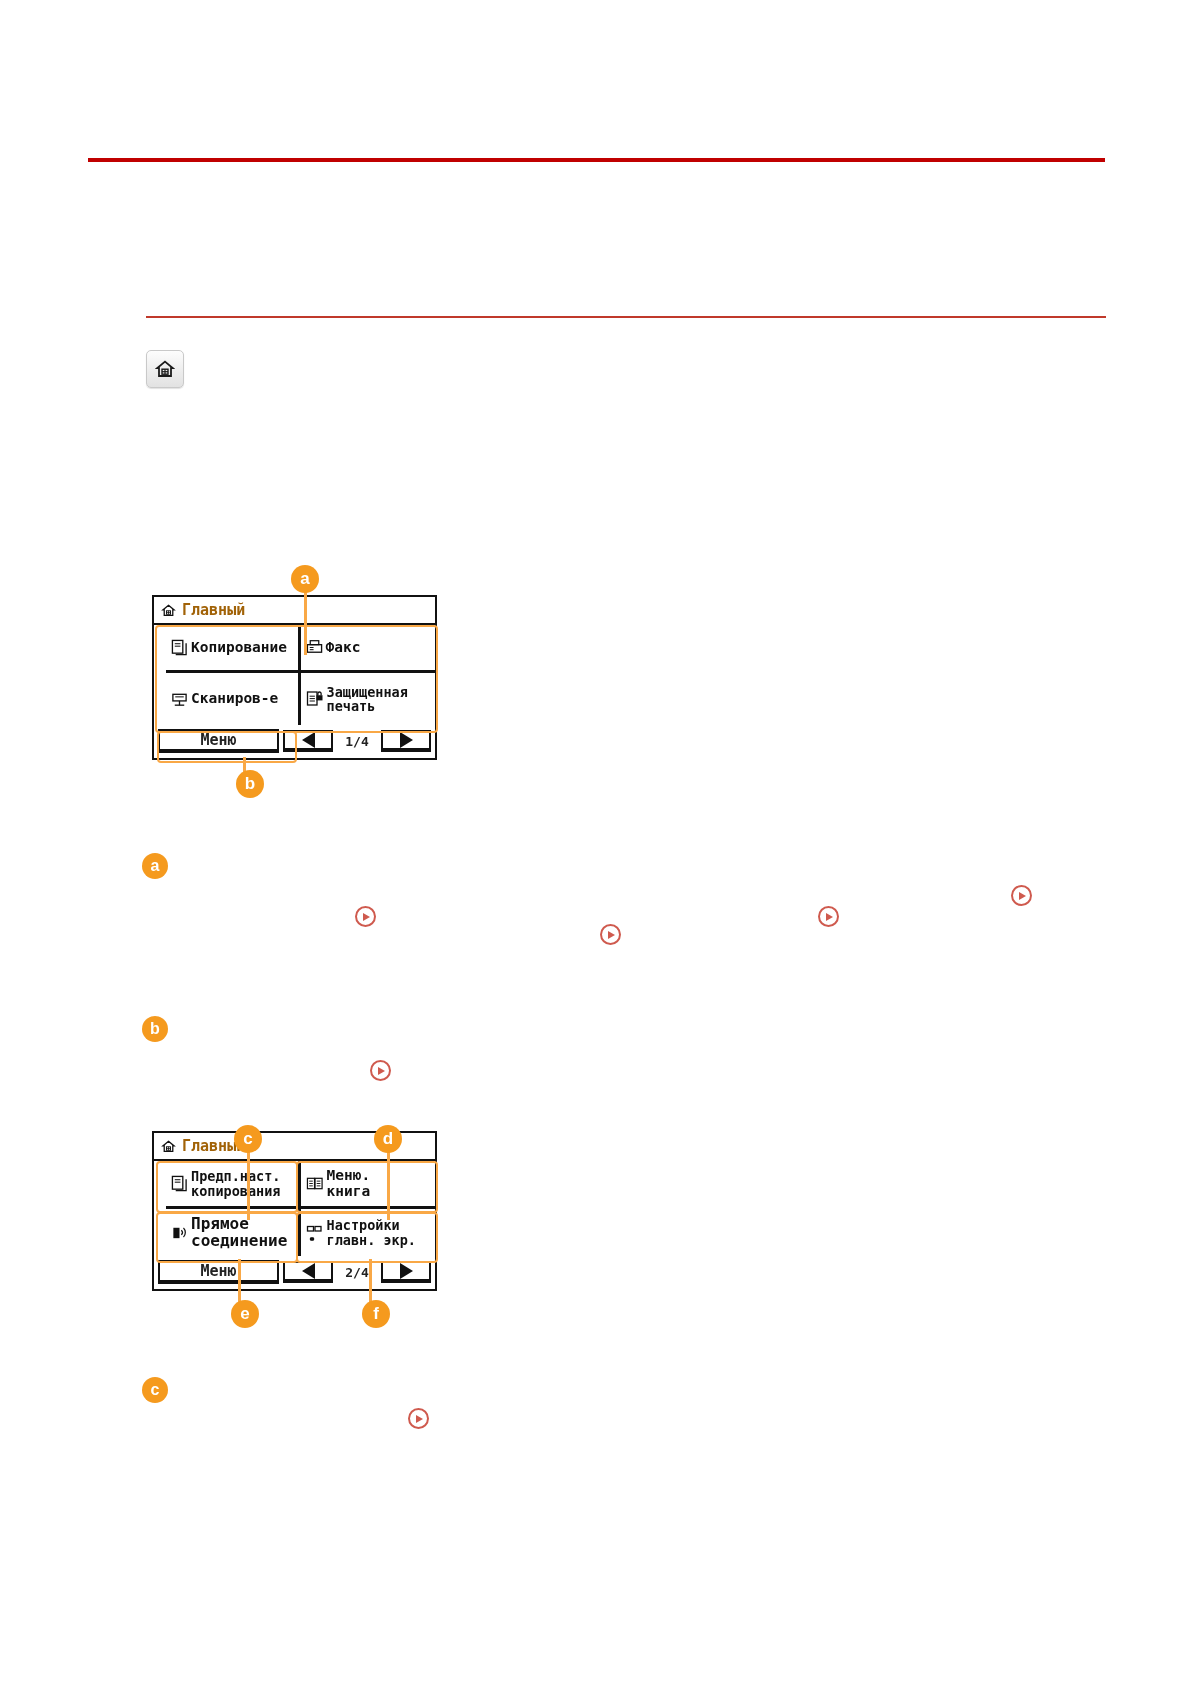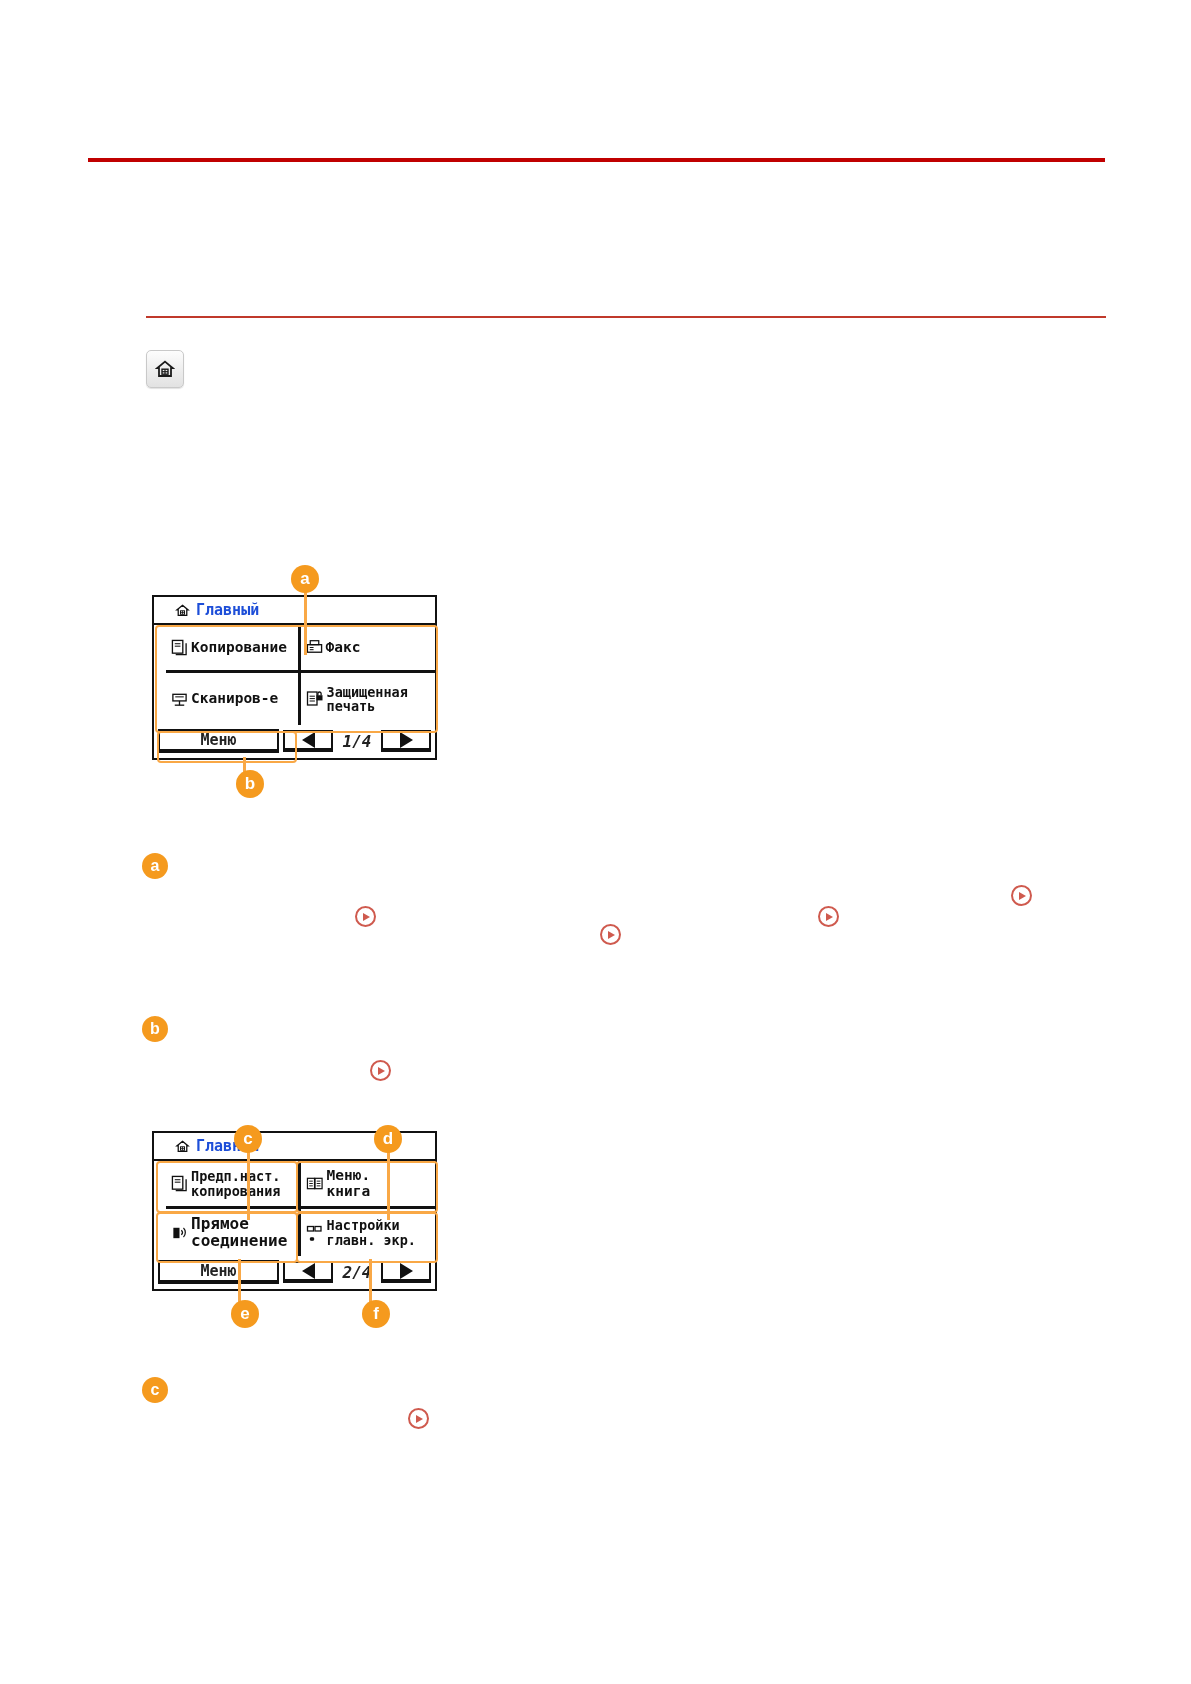--- a/index.html
+++ b/index.html
@@ -49,22 +49,22 @@
   
   .lcd{
     position:absolute;
     border:2px solid #111;
     background:#ffffff;
     box-sizing:border-box;
     font-family:"DejaVu Sans Mono","Liberation Mono",monospace;
   }
   .lcd-title{
     height:28px;display:flex;align-items:center;gap:6px;
-    padding-left:21px;border-bottom:2px solid #111;box-sizing:border-box;
-    font-size:15px;font-weight:bold;color:#1d4ed8;letter-spacing:0px;
+    padding-left:7px;border-bottom:2px solid #111;box-sizing:border-box;
+    font-size:15px;font-weight:bold;color:#a16207;letter-spacing:0px;
   }
   .lcd-grid{display:flex;flex-wrap:wrap;padding-left:12px;}
   .tile{
     box-sizing:border-box;
     display:flex;align-items:center;gap:3px;
     border-right:3px solid #111;border-bottom:3px solid #111;
     background:#fff;
     font-size:14.5px;font-weight:bold;color:#111;line-height:1.05;
     padding:3px 2px 3px 5px;
   }
@@ -78,21 +78,21 @@
     flex:1 1 auto;border:2px solid #111;border-bottom-width:4px;
     display:flex;align-items:center;justify-content:center;
     font-size:15px;font-weight:bold;background:#fff;
   }
   .btn-arrow{
     width:46px;border:2px solid #111;border-bottom-width:4px;
     display:flex;align-items:center;justify-content:center;background:#fff;
   }
   .pg-num{
     width:40px;display:flex;align-items:center;justify-content:center;
-    font-size:16px;font-weight:bold;font-style:italic;
+    font-size:13px;font-weight:bold;
   }
   .tri{width:0;height:0;}
   .tri-l{border-top:8px solid transparent;border-bottom:8px solid transparent;border-right:13px solid #111;}
   .tri-r{border-top:8px solid transparent;border-bottom:8px solid transparent;border-left:13px solid #111;}
 
   
   .bubble{
     position:absolute;width:28px;height:28px;border-radius:50%;
     background:#f59a1e;color:#fff;
     font-family:"Liberation Sans",sans-serif;

